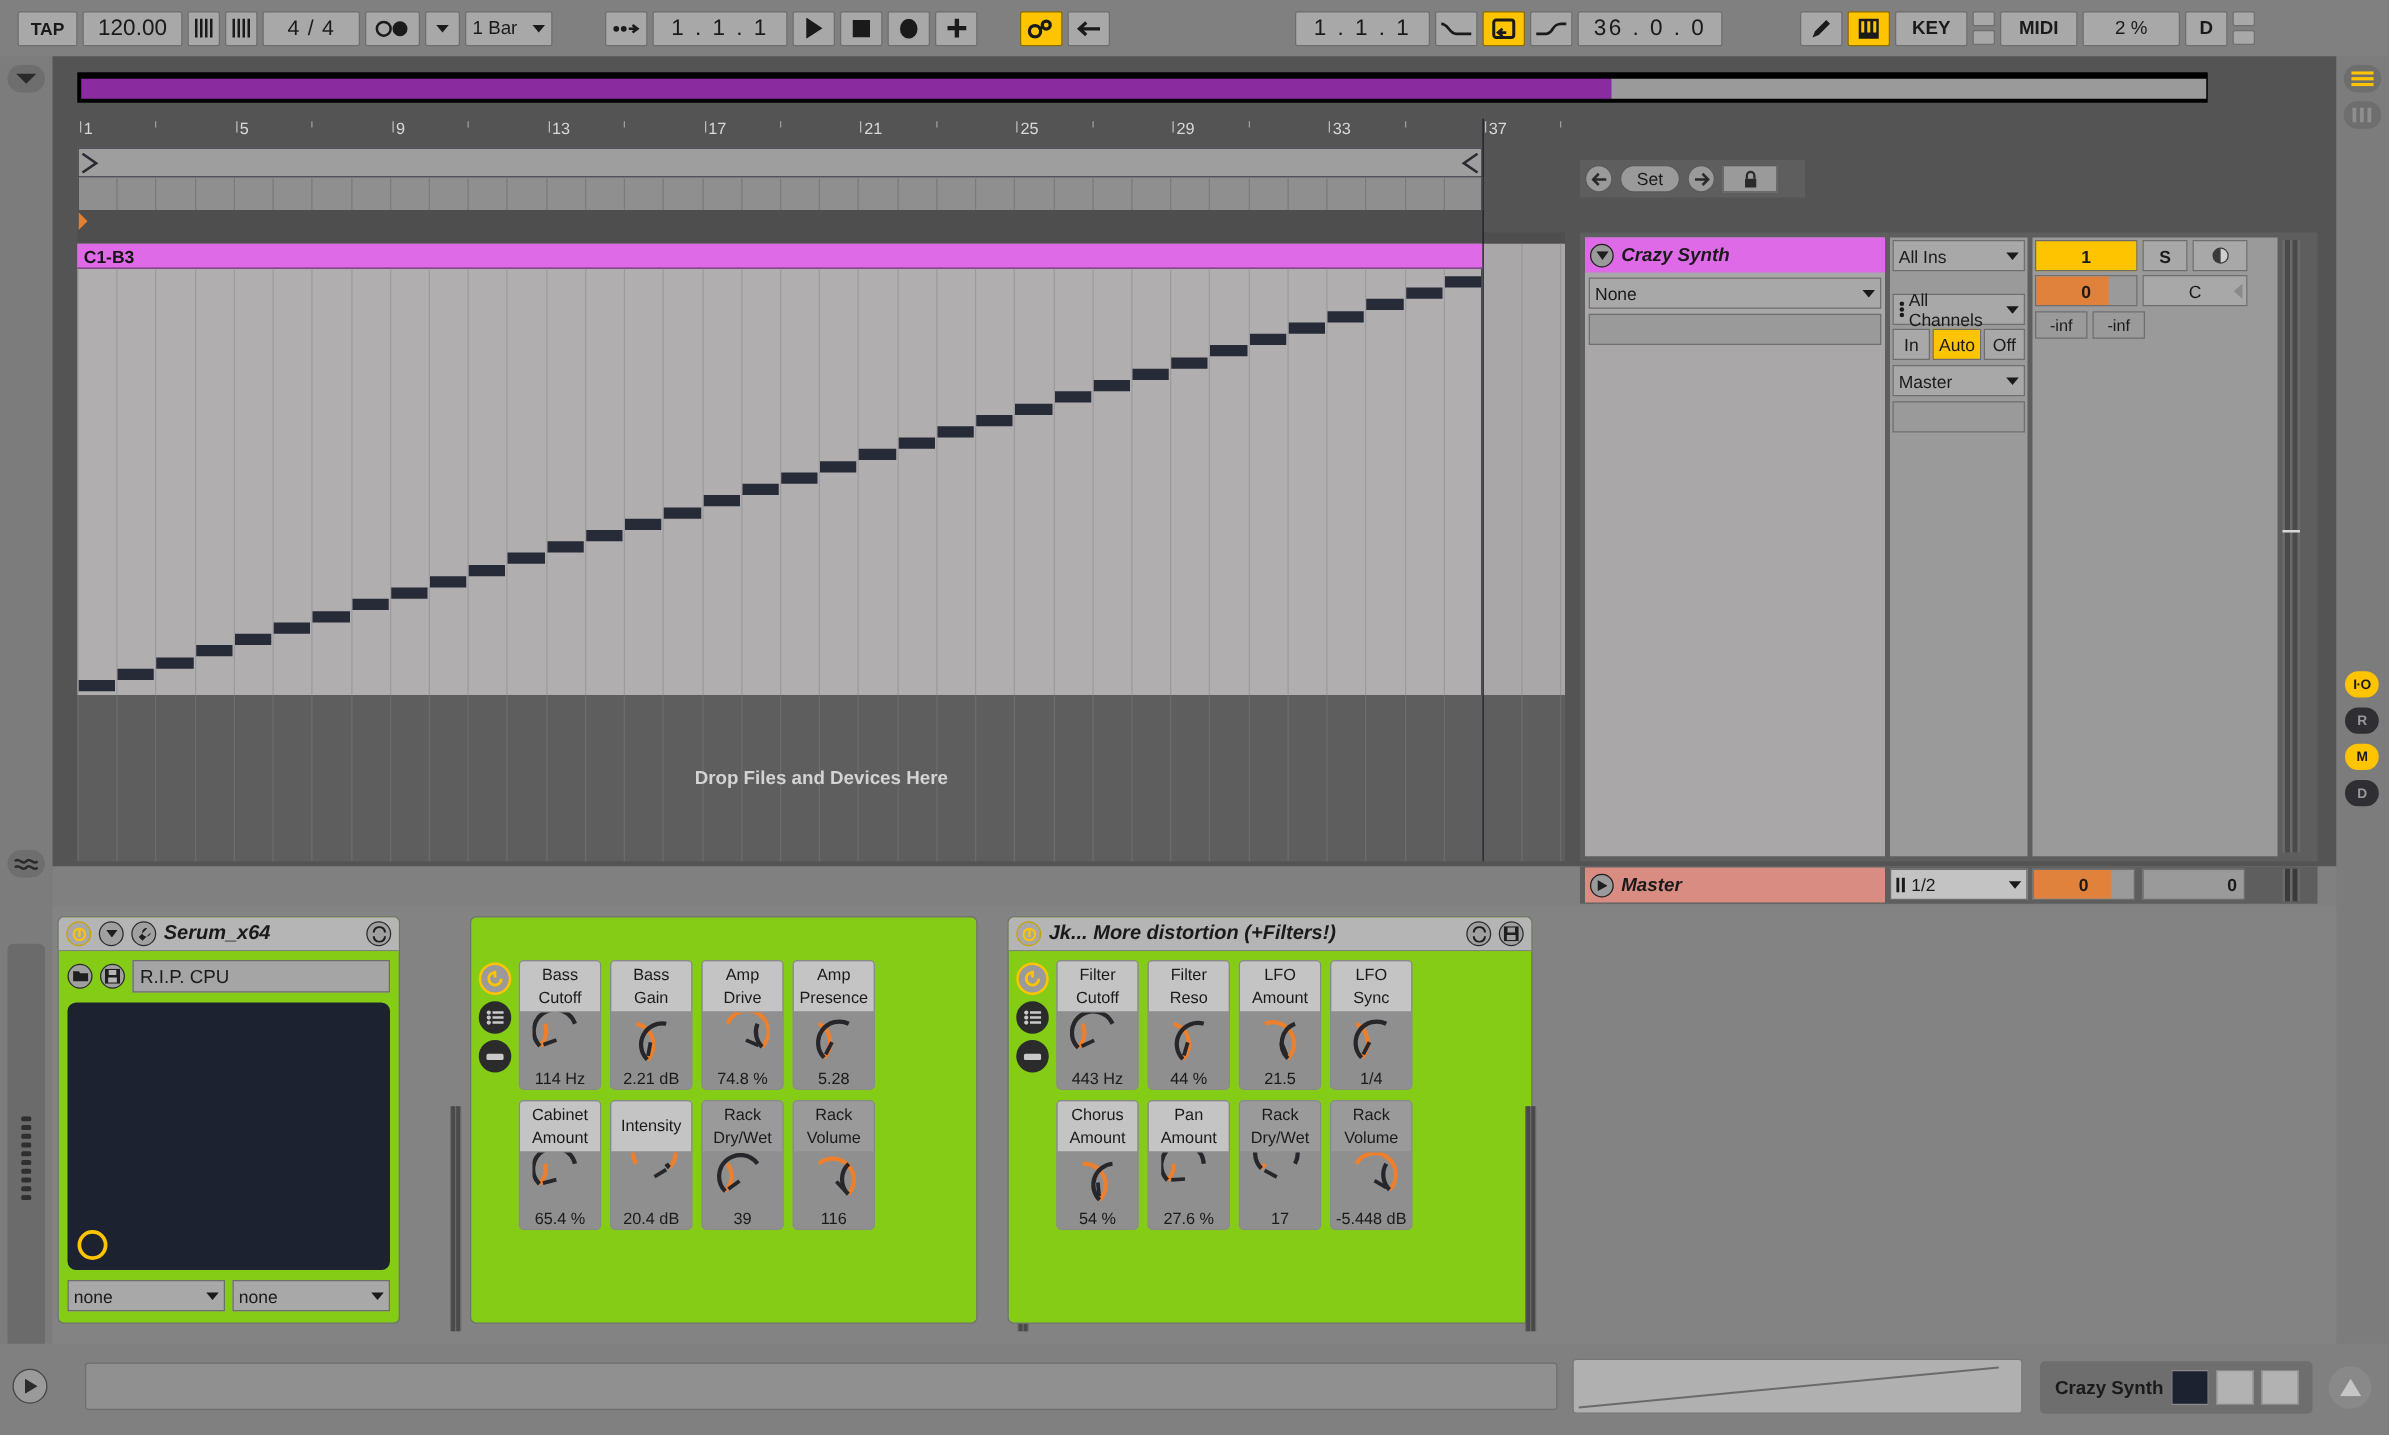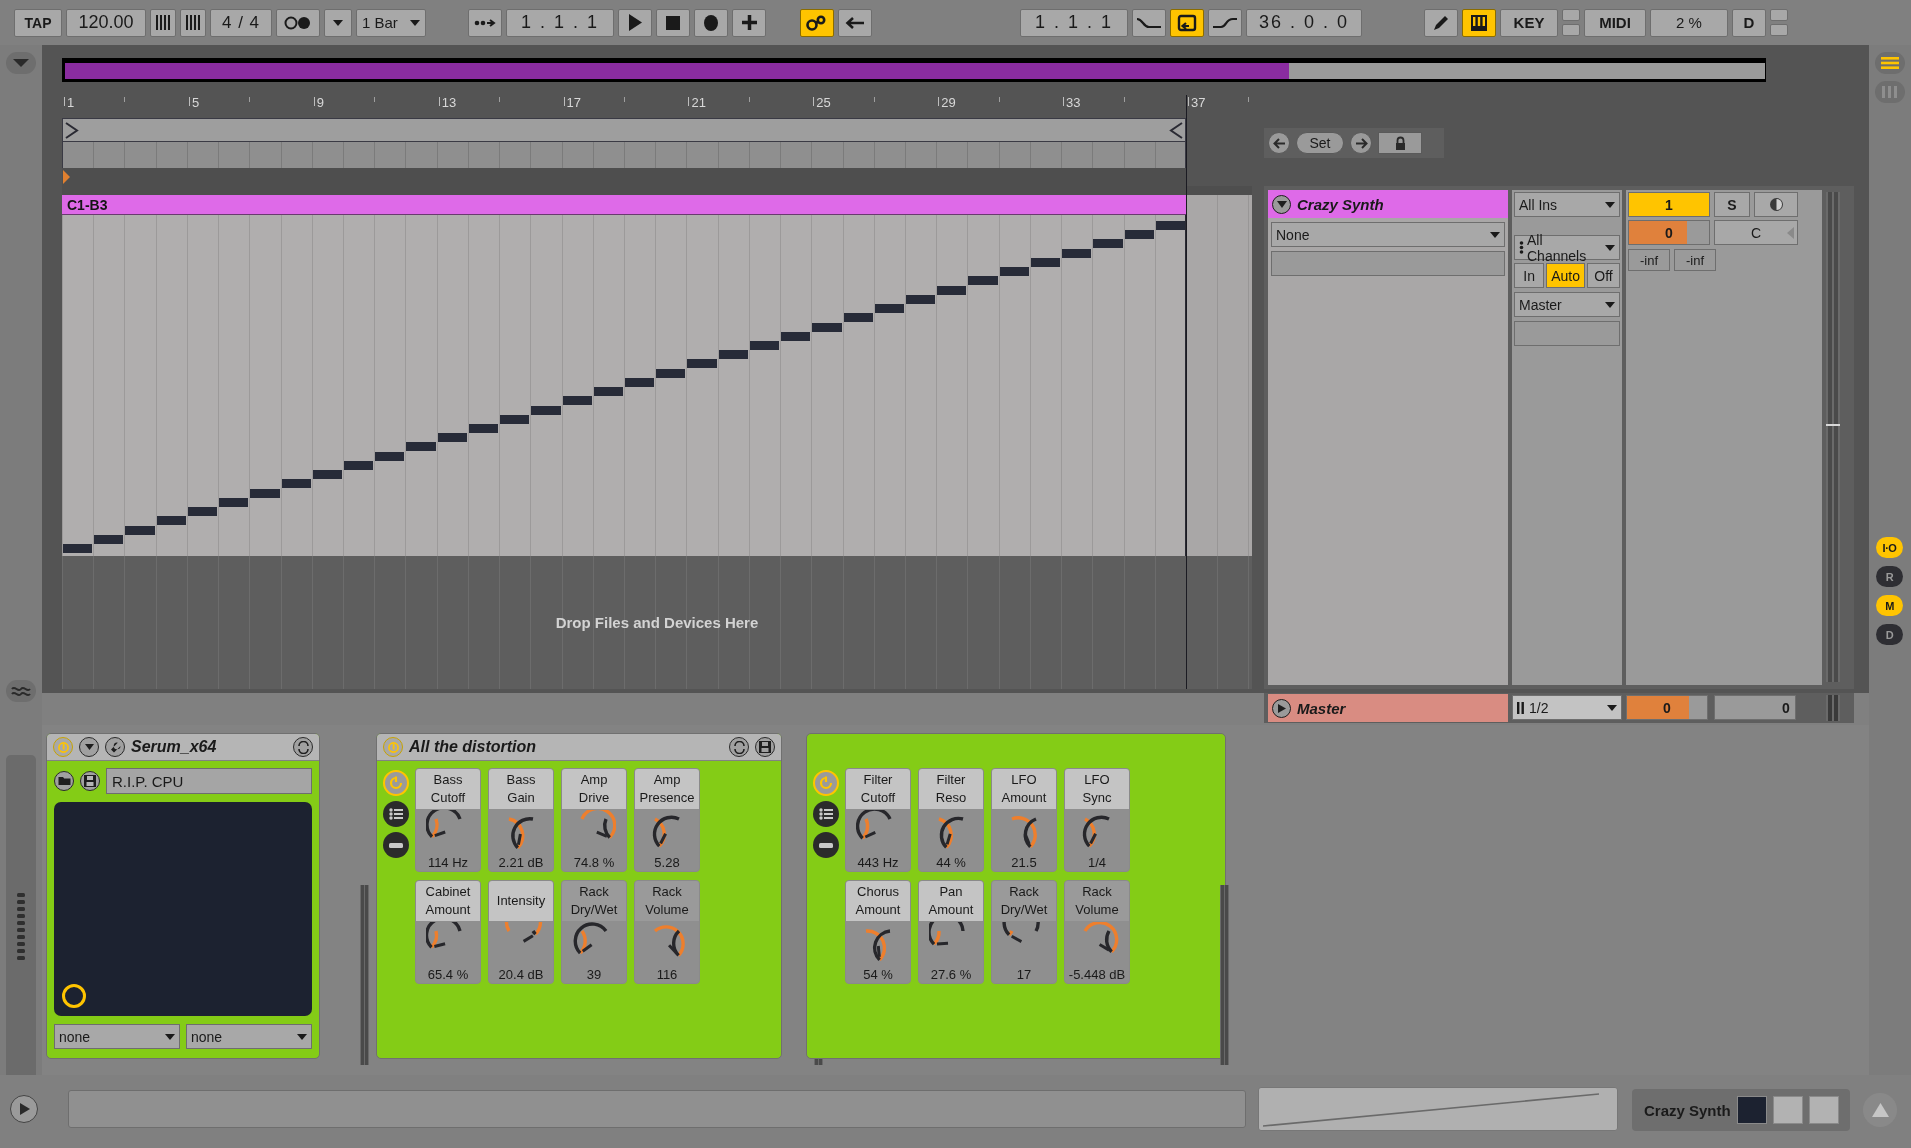--- a/index.html
+++ b/index.html
@@ -24,21 +24,21 @@
   
   .topbar {
     position:absolute; left:0; top:0; width:1911px; height:45px;
     background:#808080; display:flex; align-items:center;
   }
   .tb-group { display:flex; align-items:center; gap:4px; }
   .tap { width:48px; }
   .tempo { width:80px; font-size:18px; }
   .metro-bars { width:26px; display:flex; align-items:center; justify-content:center; gap:2px;}
   .metro-bars i { display:block; width:2px; height:15px; background:#1a1a1a; }
-  .sig { width:62px; font-size:17px; letter-spacing:1px;}
+  .sig { width:78px; font-size:17px; letter-spacing:1px;}
   .follow { width:44px; }
   .quant { width:70px; justify-content:space-between; padding:0 5px; }
   .arrowdn { width:0;height:0;border-left:5px solid transparent;border-right:5px solid transparent;border-top:6px solid #1a1a1a; }
   .pos { width:108px; font-size:18px; letter-spacing:2px; justify-content:center; }
   .sq { width:34px; }
   .mini { width:28px; }
   .looplen { width:116px; font-size:18px; letter-spacing:2px; }
   .pct { width:78px; font-size:15px; }
 
   svg { display:block; }
@@ -833,41 +833,20 @@
           </div>
         </div>
       </div>
     </div>
     <div class="chainmeter" style="left:318px;top:160px;height:180px;">
       <i style="left:1px;"></i>
         <i style="left:5px;"></i>
     </div>
 
     <div class="devpanel" style="left:334px;width:406px;height:326px;">
-      <div class="devtitle">
-        <span class="tbtn pw">
-          <svg width="11" height="11" viewBox="0 0 11 11">
-              <circle cx="5.5" cy="5.5" r="4.6" fill="none" stroke="#ffc400" stroke-width="1.6"></circle>
-              <rect x="4.7" y="2" width="1.8" height="5.5" fill="#ffc400"></rect>
-            </svg>
-        </span>
-        <span style="flex:1;">All the distortion</span>
-        <span class="tbtn">
-          <svg width="13" height="13" viewBox="0 0 13 13">
-              <path d="M2 5 A4.5 4.5 0 0 1 11 5 M11 8 A4.5 4.5 0 0 1 2 8" stroke="#1e1e1e" stroke-width="1.6" fill="none"></path>
-            </svg>
-        </span>
-        <span class="tbtn">
-          <svg width="12" height="12" viewBox="0 0 12 12">
-              <rect width="12" height="12" fill="#1e1e1e"></rect>
-              <rect x="3" y="1" width="6" height="4" fill="#a0a0a0"></rect>
-              <rect x="2.5" y="7" width="7" height="4" fill="#a0a0a0"></rect>
-            </svg>
-        </span>
-      </div>
       <div class="rackbtns" style="left:6px;top:36px;">
         <div class="rbtn y">
           <svg width="14" height="14" viewBox="0 0 14 14">
               <path d="M7 2 A5 5 0 1 0 12 7" stroke="#ffc400" stroke-width="2.2" fill="none"></path>
               <path d="M7 0.5 L7 6" stroke="#ffc400" stroke-width="2.2"></path>
             </svg>
         </div>
         <div class="rbtn d">
           <svg width="14" height="12" viewBox="0 0 14 12">
               <circle cx="2" cy="2" r="1.7" fill="#c9c9c9"></circle>
@@ -974,20 +953,41 @@
             <div class="mval">116</div>
           </div>
         </div>
     </div>
     <div class="chainmeter" style="left:772px;top:160px;height:180px;">
       <i style="left:1px;"></i>
         <i style="left:5px;"></i>
     </div>
 
     <div class="devpanel" style="left:764px;width:420px;height:326px;">
+      <div class="devtitle">
+        <span class="tbtn pw">
+          <svg width="11" height="11" viewBox="0 0 11 11">
+              <circle cx="5.5" cy="5.5" r="4.6" fill="none" stroke="#ffc400" stroke-width="1.6"></circle>
+              <rect x="4.7" y="2" width="1.8" height="5.5" fill="#ffc400"></rect>
+            </svg>
+        </span>
+        <span style="flex:1;">Jk... More distortion (+Filters!)</span>
+        <span class="tbtn">
+          <svg width="13" height="13" viewBox="0 0 13 13">
+              <path d="M2 5 A4.5 4.5 0 0 1 11 5 M11 8 A4.5 4.5 0 0 1 2 8" stroke="#1e1e1e" stroke-width="1.6" fill="none"></path>
+            </svg>
+        </span>
+        <span class="tbtn">
+          <svg width="12" height="12" viewBox="0 0 12 12">
+              <rect width="12" height="12" fill="#1e1e1e"></rect>
+              <rect x="3" y="1" width="6" height="4" fill="#a0a0a0"></rect>
+              <rect x="2.5" y="7" width="7" height="4" fill="#a0a0a0"></rect>
+            </svg>
+        </span>
+      </div>
       <div class="rackbtns" style="left:6px;top:36px;">
         <div class="rbtn y">
           <svg width="14" height="14" viewBox="0 0 14 14">
               <path d="M7 2 A5 5 0 1 0 12 7" stroke="#ffc400" stroke-width="2.2" fill="none"></path>
               <path d="M7 0.5 L7 6" stroke="#ffc400" stroke-width="2.2"></path>
             </svg>
         </div>
         <div class="rbtn d">
           <svg width="14" height="12" viewBox="0 0 14 12">
               <circle cx="2" cy="2" r="1.7" fill="#c9c9c9"></circle>

